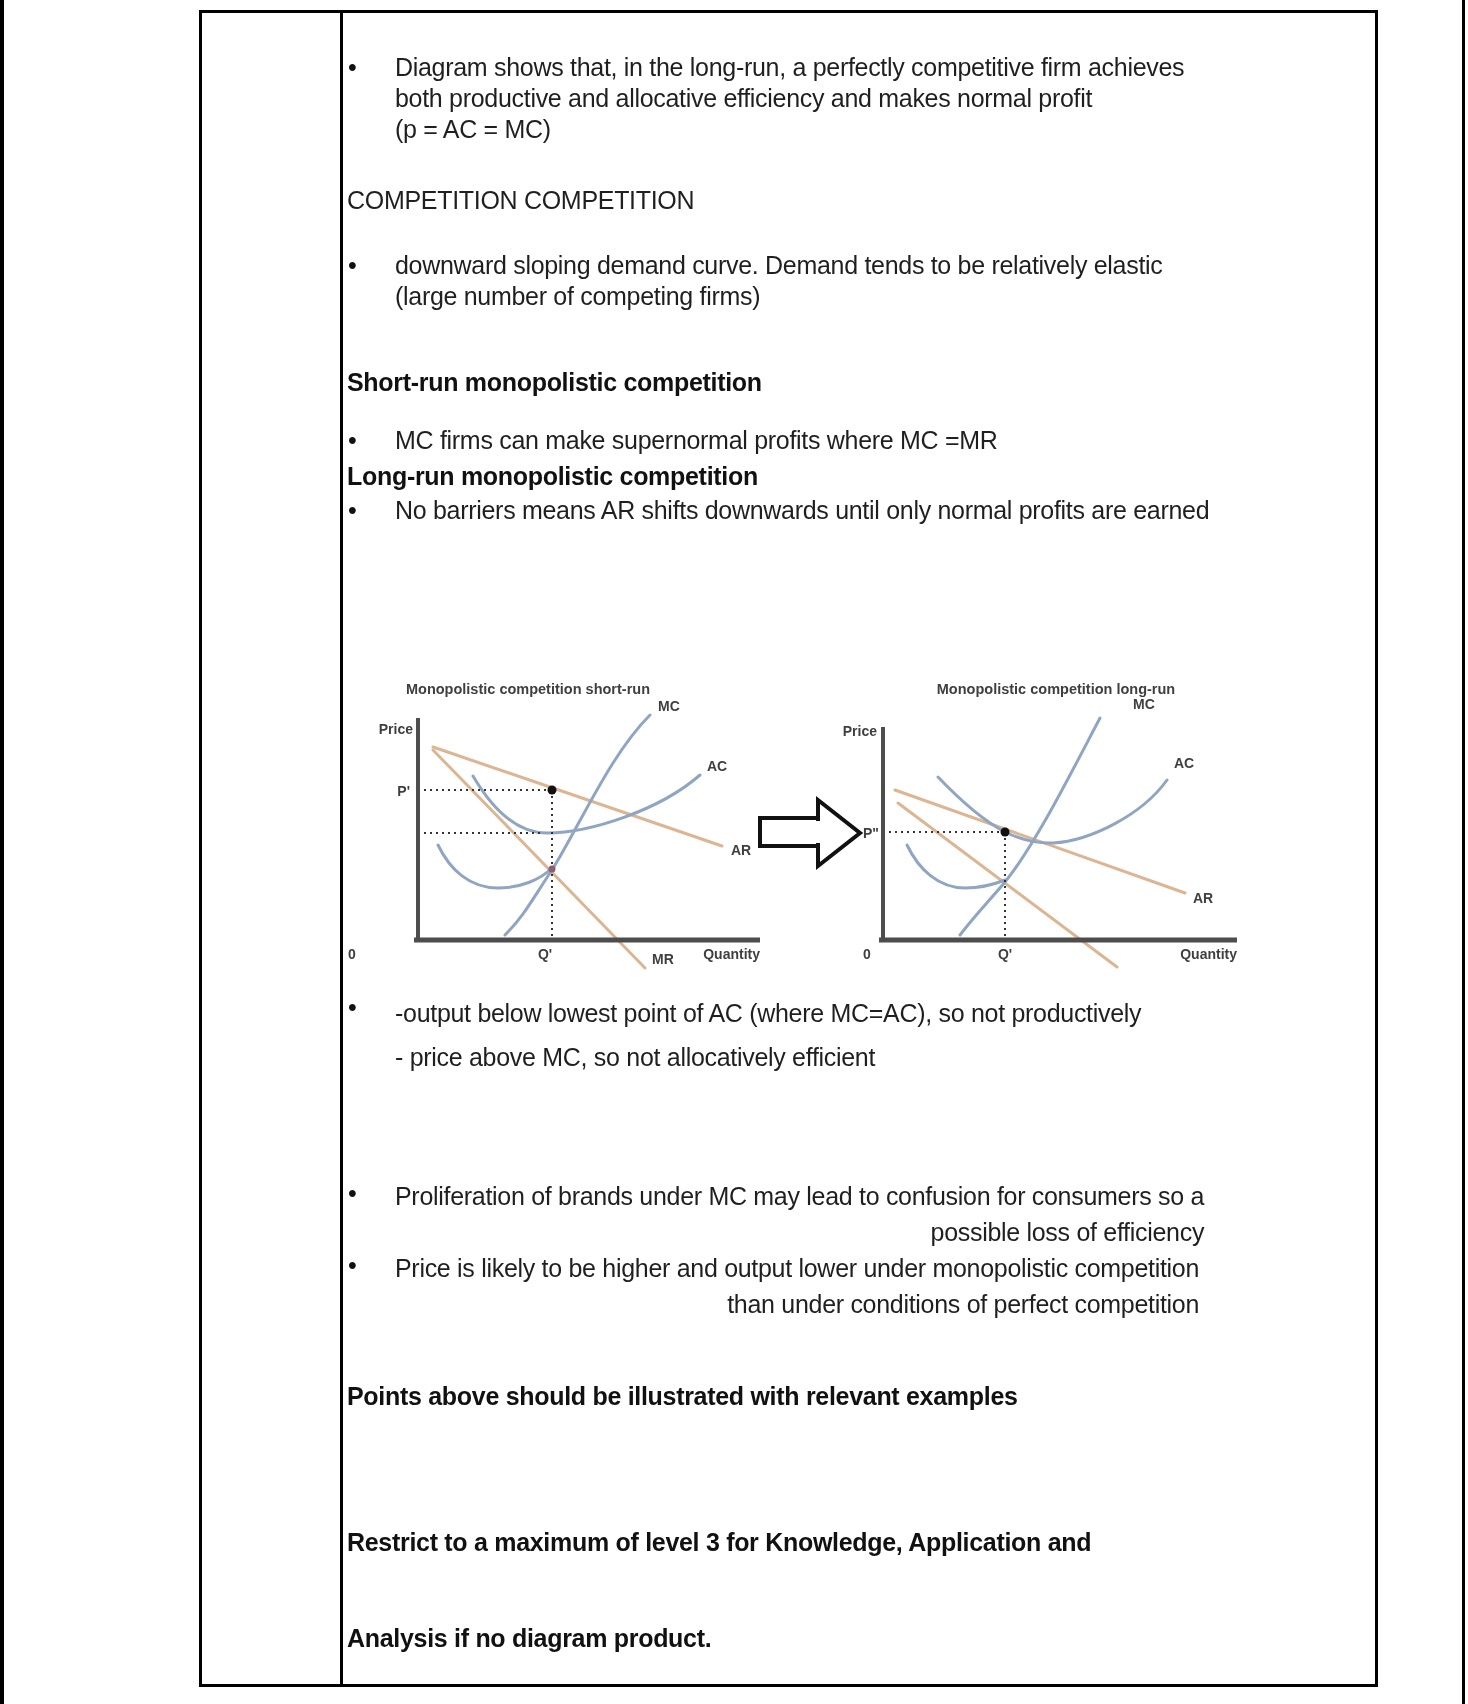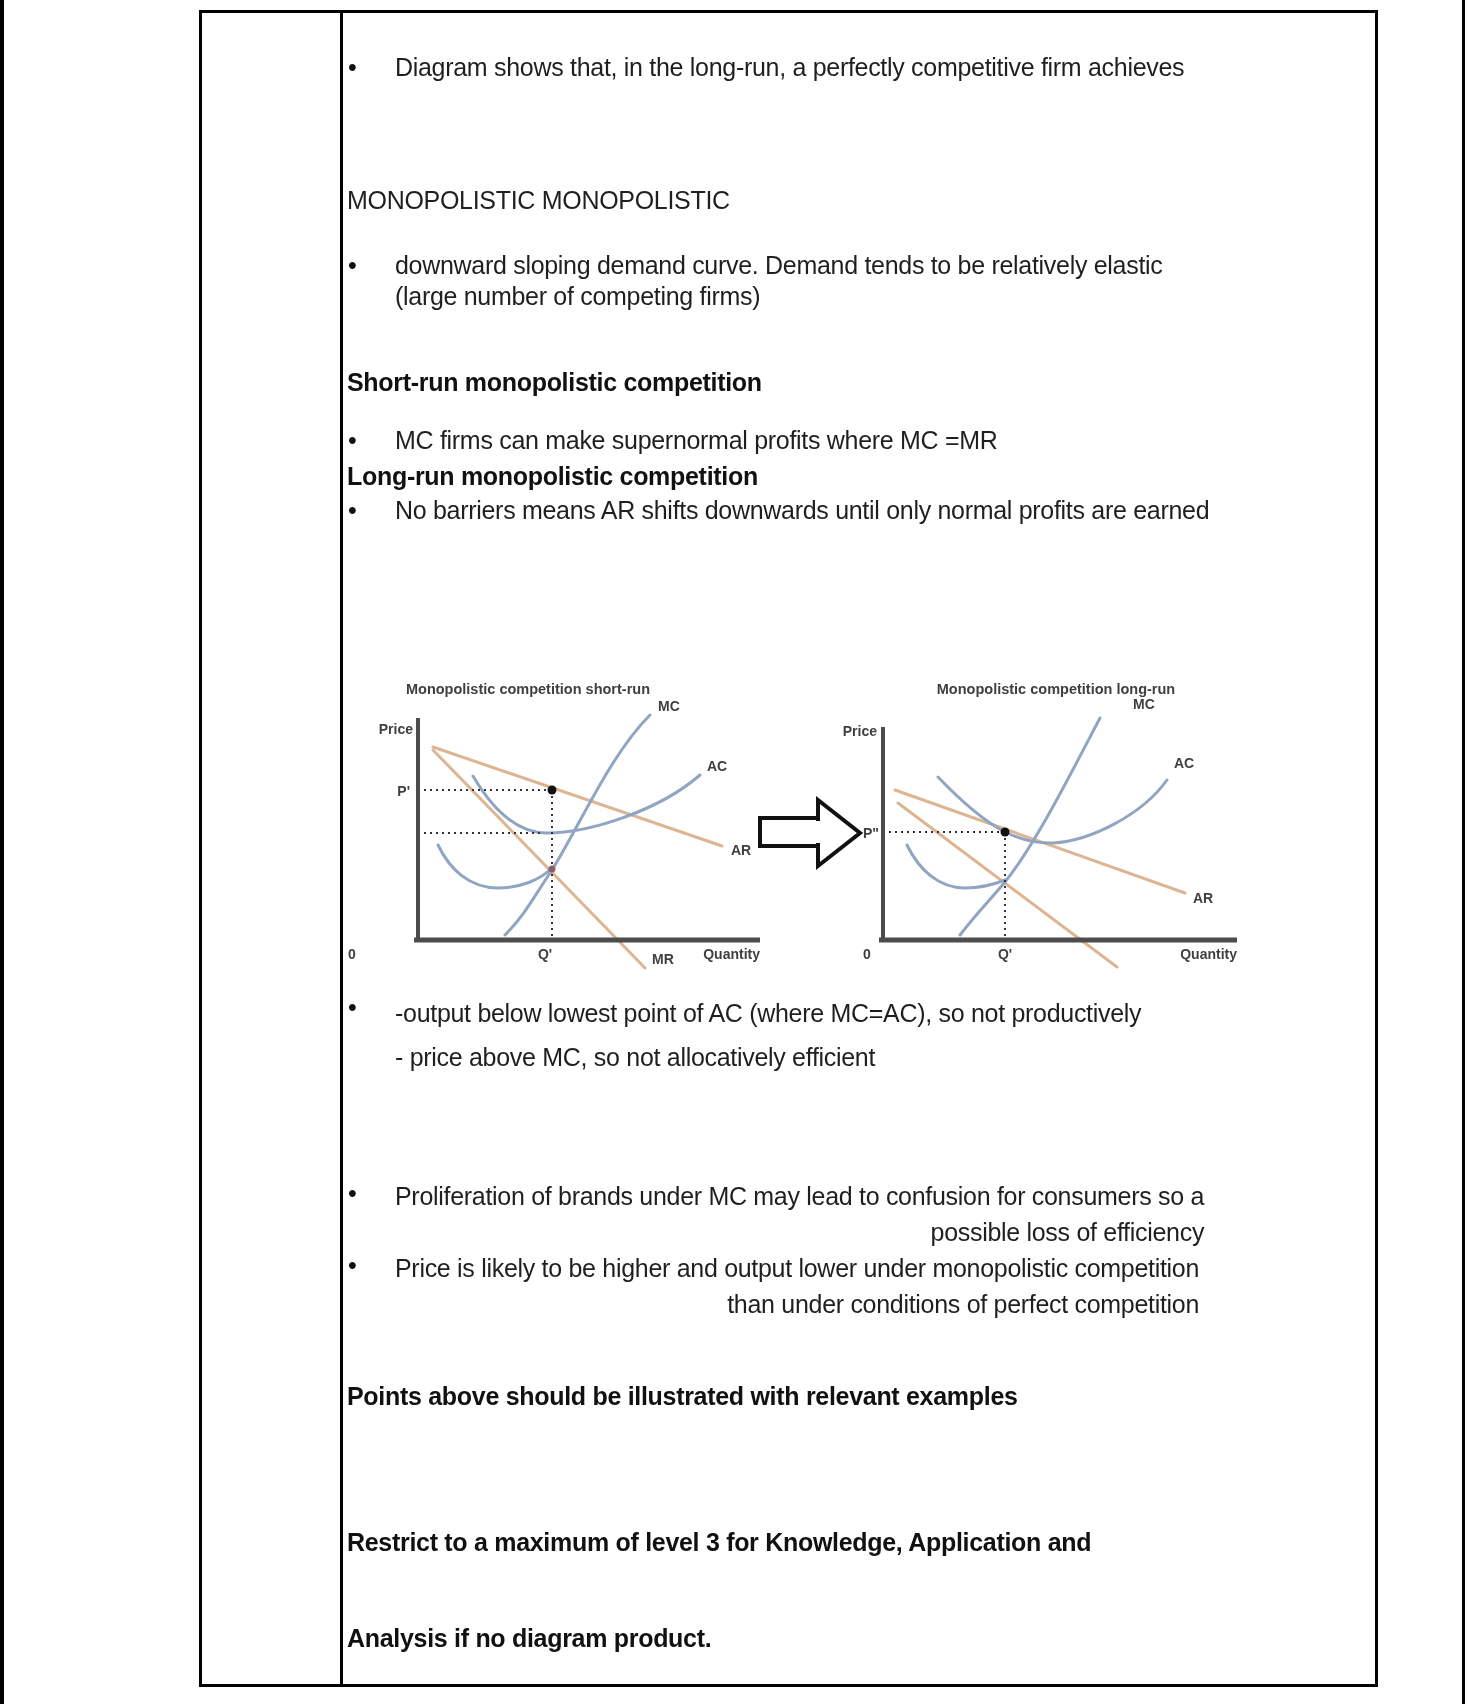--- a/index.html
+++ b/index.html
@@ -37,24 +37,26 @@
   <div class="vline" id="page-right-rule"></div>
 
   <div id="table">
     <div id="col-divider"></div>
   </div>
 
   <div class="block lh31" style="top:52px">
     <span class="dot">•</span>
     <div>
       <div class="line">Diagram shows that, in the long-run, a perfectly competitive firm achieves</div>
+      <div class="line">both productive and allocative efficiency and makes normal profit</div>
+      <div class="line">(p = AC = MC)</div>
     </div>
   </div>
 
-  <div class="heading" style="top:186px">MONOPOLISTIC MONOPOLISTIC</div>
+  <div class="heading" style="top:186px">COMPETITION COMPETITION</div>
 
   <div class="block lh31" style="top:250px">
     <span class="dot">•</span>
     <div>
       <div class="line">downward sloping demand curve. Demand tends to be relatively elastic</div>
       <div class="line">(large number of competing firms)</div>
     </div>
   </div>
 
   <div class="heading bold" style="top:368px">Short-run monopolistic competition</div>

